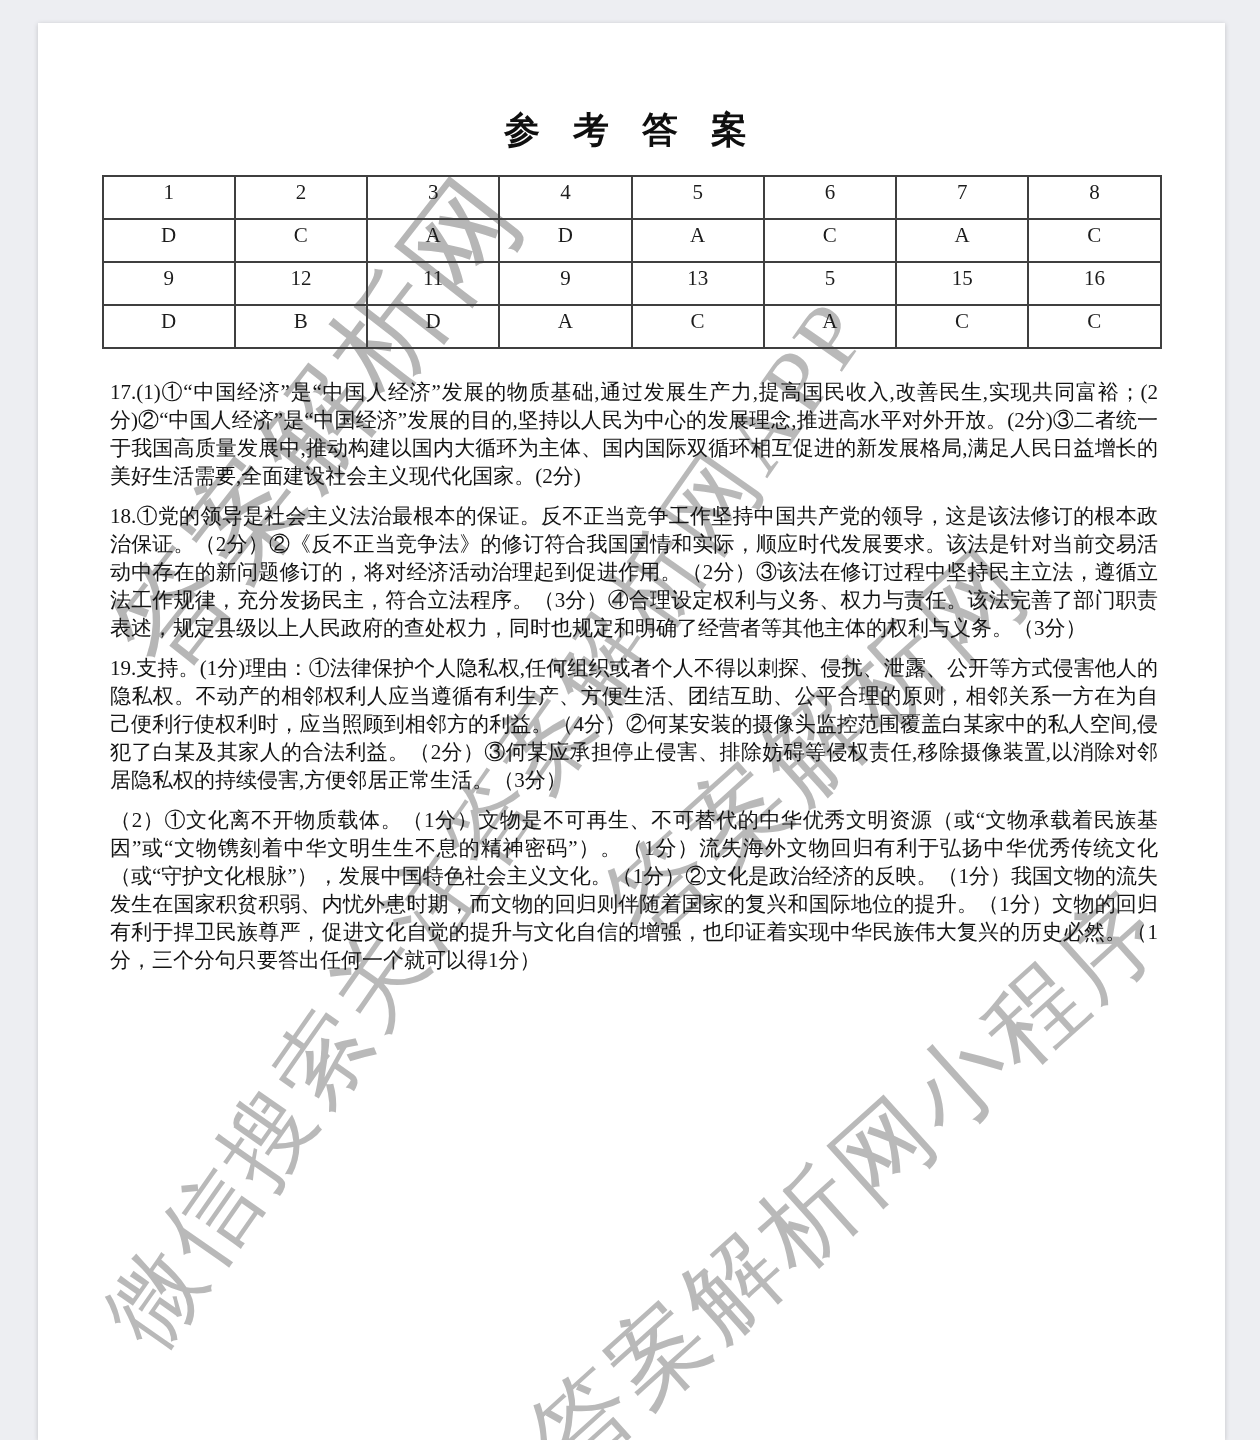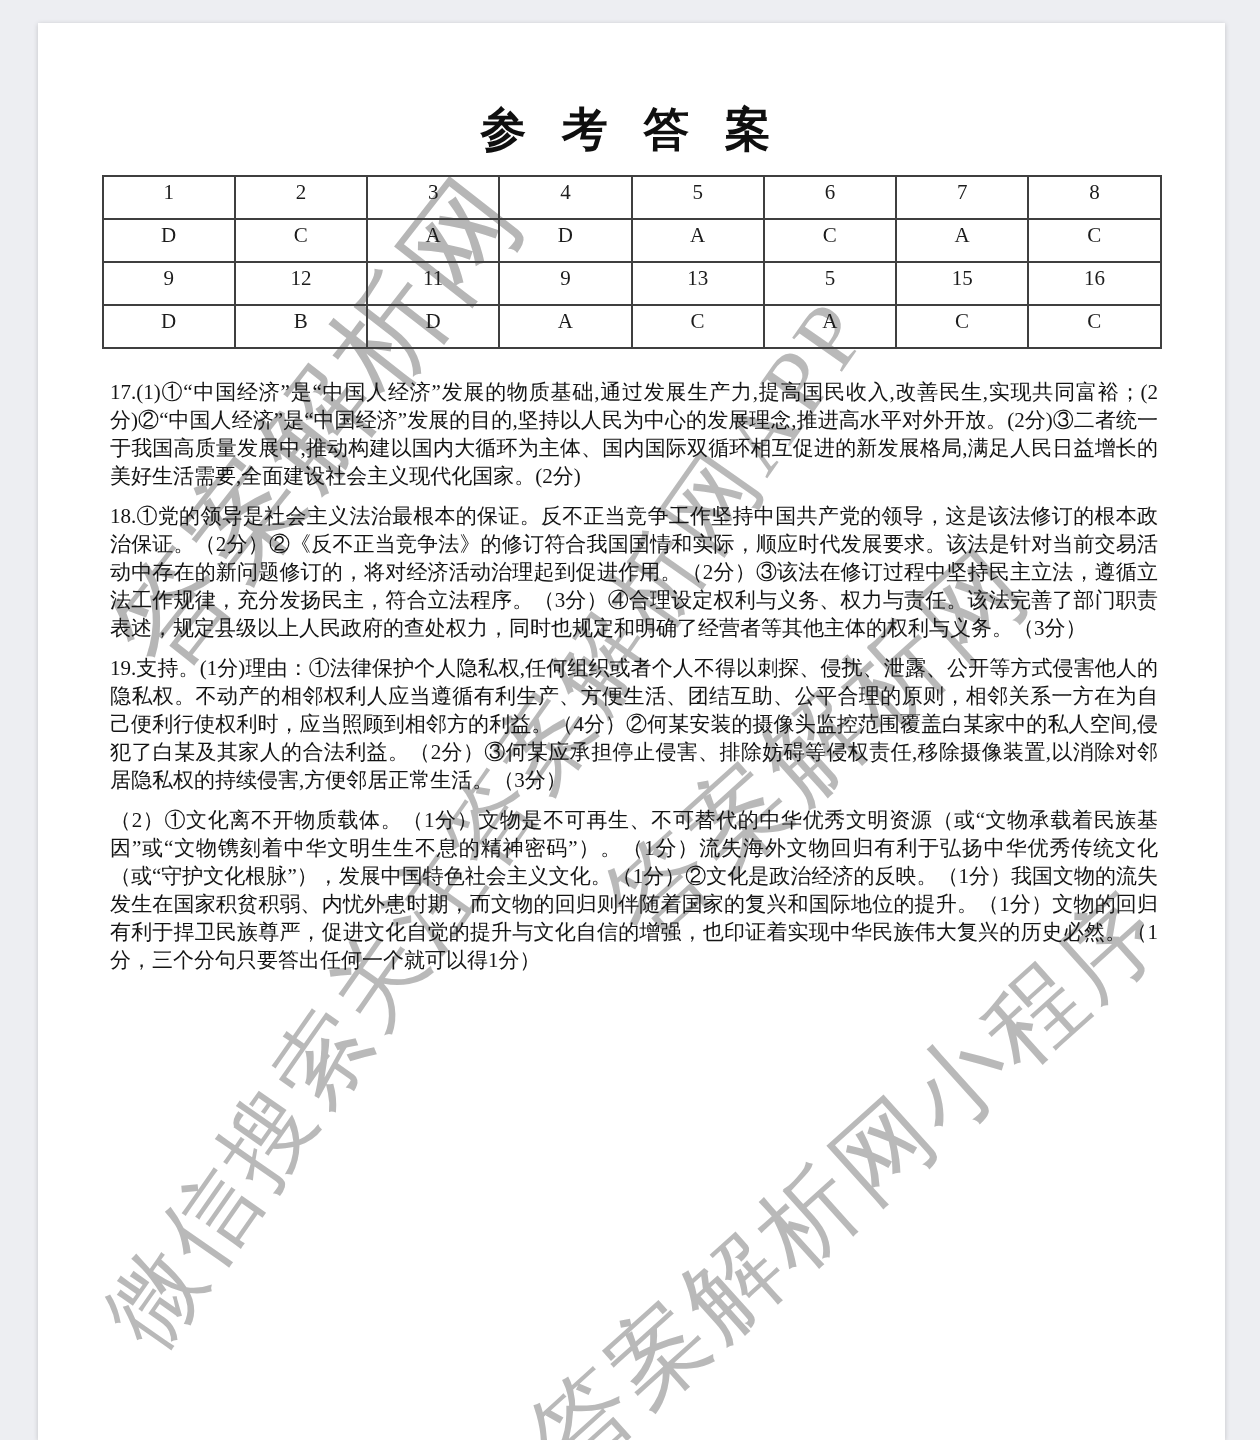--- a/index.html
+++ b/index.html
@@ -40,21 +40,21 @@
     line-height: 1;
   }
   .content {
     position: relative;
     z-index: 2;
   }
   .title {
     margin: 0;
     padding-top: 76px;
     text-align: center;
-    font-size: 46px;
+    font-size: 36px;
     line-height: 62px;
     font-weight: bold;
     letter-spacing: 12px;
     color: #0f0f0f;
   }
   .answer-table {
     width: 1060px;
     margin: 14px auto 0 auto;
     border-collapse: collapse;
     table-layout: fixed;

